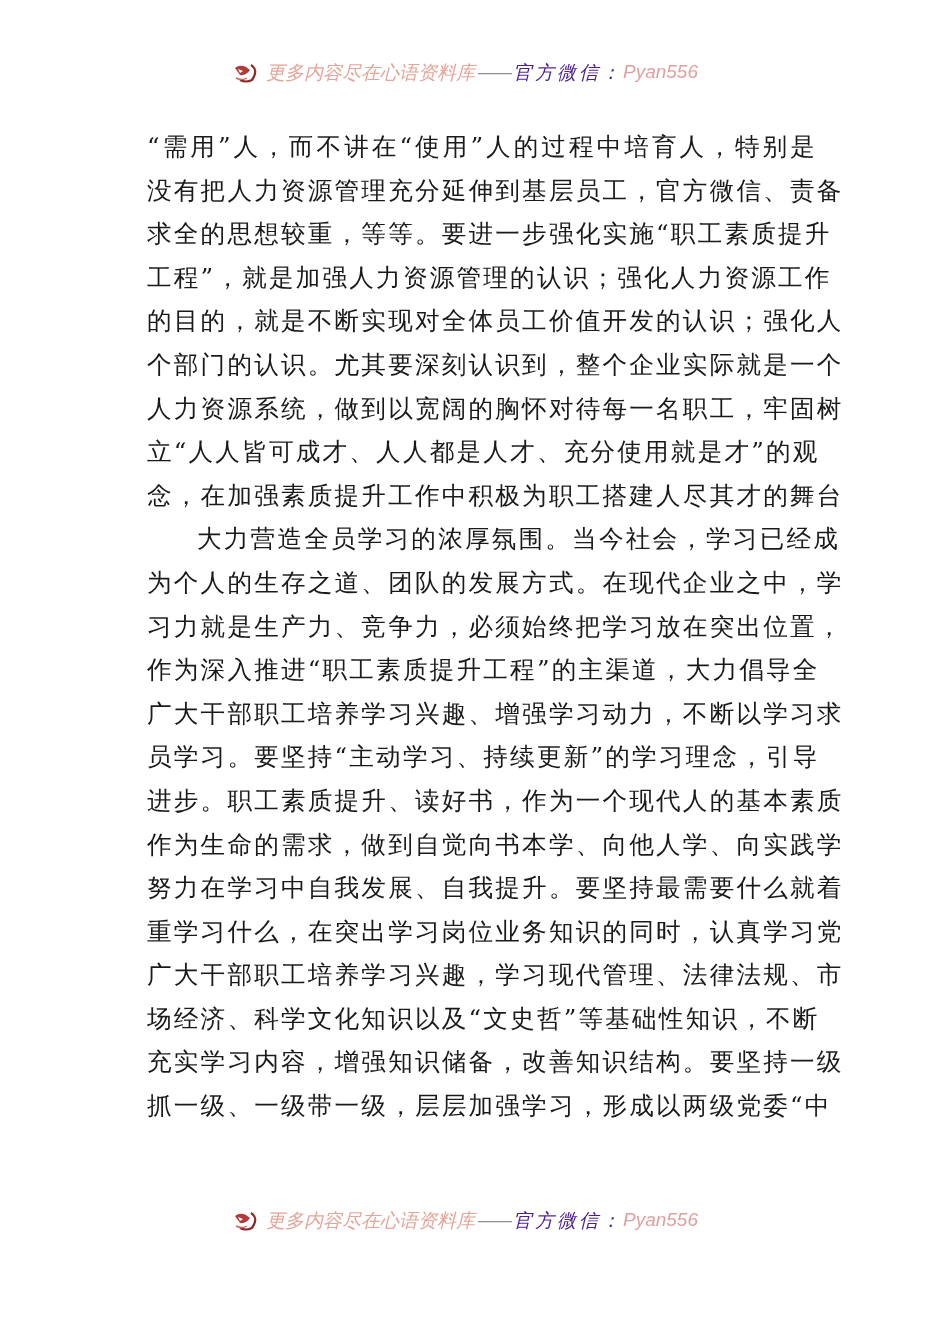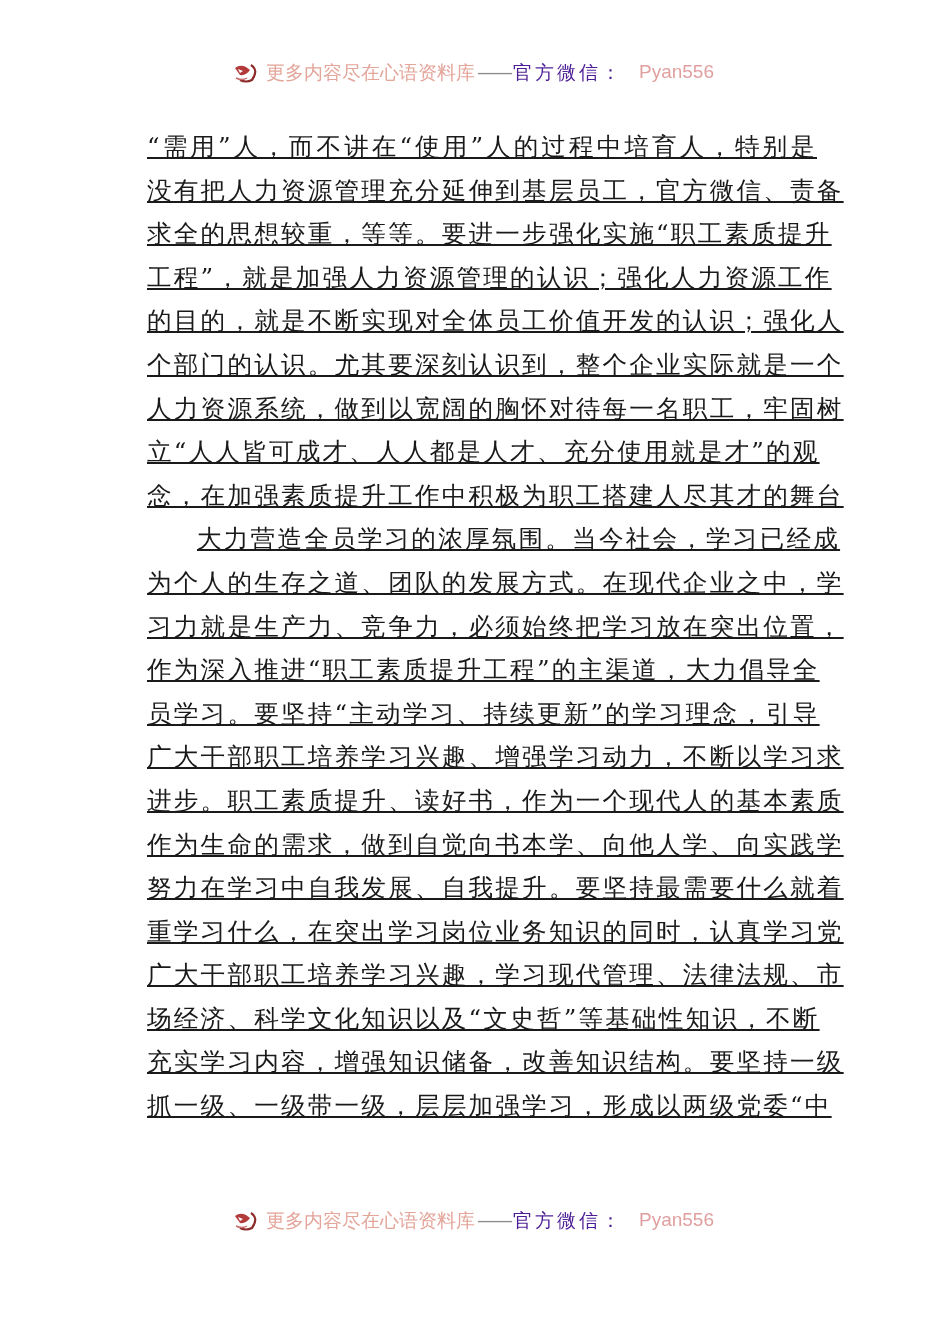--- a/index.html
+++ b/index.html
@@ -20,40 +20,40 @@
       left: 232px;
       width: 490px;
       height: 24px;
       display: flex;
       align-items: center;
       white-space: nowrap;
       font-family: "DejaVu Sans", "Liberation Sans", sans-serif;
       font-size: 19px;
       line-height: 24px;
       overflow: hidden;
+      font-style: italic;
     }
     .watermark.top { top: 60px; }
     .watermark.bottom { top: 1208px; }
     .watermark .logo {
       width: 30px;
       height: 24px;
       margin-right: 4px;
       flex: 0 0 auto;
     }
     .watermark .wm-main { color: #e4a59a; }
     .watermark .wm-dash { color: #8f8f8f; letter-spacing: -2px; margin: 0 2px; }
     .watermark .wm-label { color: #4c1d95; letter-spacing: 3px; }
-    .watermark .wm-id { color: #e0a0a0; font-family: "Liberation Sans", sans-serif; margin-left: 16px; }
+    .watermark .wm-id { color: #e0a0a0; font-family: "Liberation Sans", sans-serif; margin-left: 0; }
 
     .content {
       position: absolute;
       left: 147px;
       top: 125px;
       width: 670px;
-      text-decoration: underline;
     }
     .line {
       height: 43.6px;
       line-height: 43.6px;
       font-size: 24.6px;
       letter-spacing: 2.2px;
       white-space: nowrap;
       text-align: justify;
       text-align-last: justify;
     }
@@ -82,22 +82,22 @@
   <div class="line">工程”，就是加强人力资源管理的认识；强化人力资源工作</div>
   <div class="line">的目的，就是不断实现对全体员工价值开发的认识；强化人</div>
   <div class="line">个部门的认识。尤其要深刻认识到，整个企业实际就是一个</div>
   <div class="line">人力资源系统，做到以宽阔的胸怀对待每一名职工，牢固树</div>
   <div class="line">立“人人皆可成才、人人都是人才、充分使用就是才”的观</div>
   <div class="line">念，在加强素质提升工作中积极为职工搭建人尽其才的舞台</div>
   <div class="line indent">大力营造全员学习的浓厚氛围。当今社会，学习已经成</div>
   <div class="line">为个人的生存之道、团队的发展方式。在现代企业之中，学</div>
   <div class="line">习力就是生产力、竞争力，必须始终把学习放在突出位置，</div>
   <div class="line">作为深入推进“职工素质提升工程”的主渠道，大力倡导全</div>
+  <div class="line">广大干部职工培养学习兴趣、增强学习动力，不断以学习求</div>
   <div class="line">员学习。要坚持“主动学习、持续更新”的学习理念，引导</div>
-  <div class="line">广大干部职工培养学习兴趣、增强学习动力，不断以学习求</div>
   <div class="line">进步。职工素质提升、读好书，作为一个现代人的基本素质</div>
   <div class="line">作为生命的需求，做到自觉向书本学、向他人学、向实践学</div>
   <div class="line">努力在学习中自我发展、自我提升。要坚持最需要什么就着</div>
   <div class="line">重学习什么，在突出学习岗位业务知识的同时，认真学习党</div>
   <div class="line">广大干部职工培养学习兴趣，学习现代管理、法律法规、市</div>
   <div class="line">场经济、科学文化知识以及“文史哲”等基础性知识，不断</div>
   <div class="line">充实学习内容，增强知识储备，改善知识结构。要坚持一级</div>
   <div class="line">抓一级、一级带一级，层层加强学习，形成以两级党委“中</div>
 </div>
 

